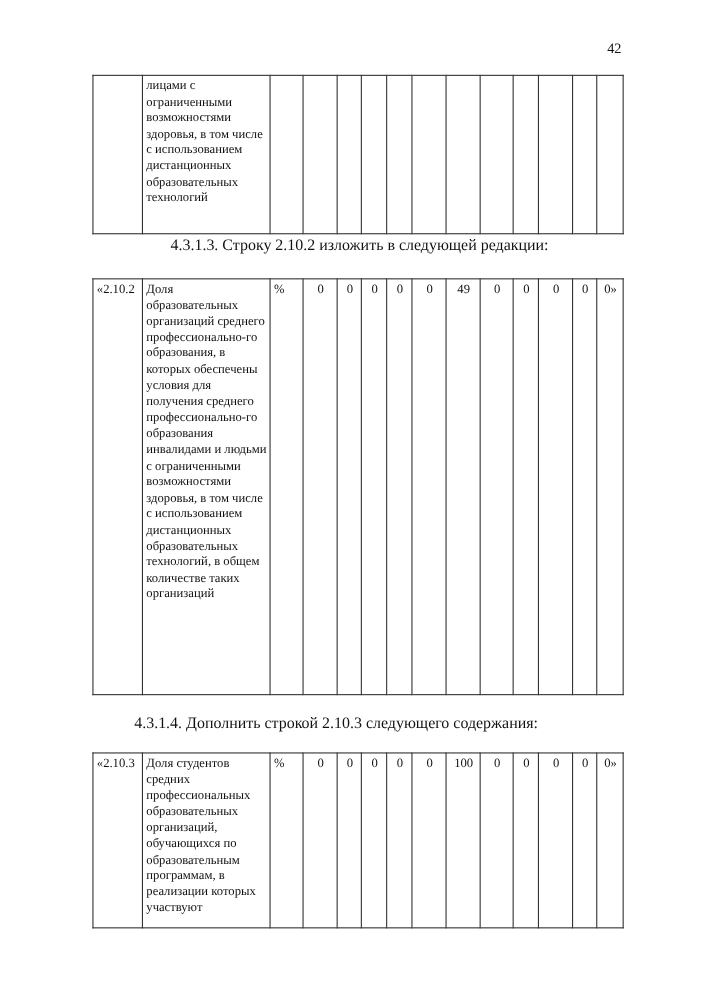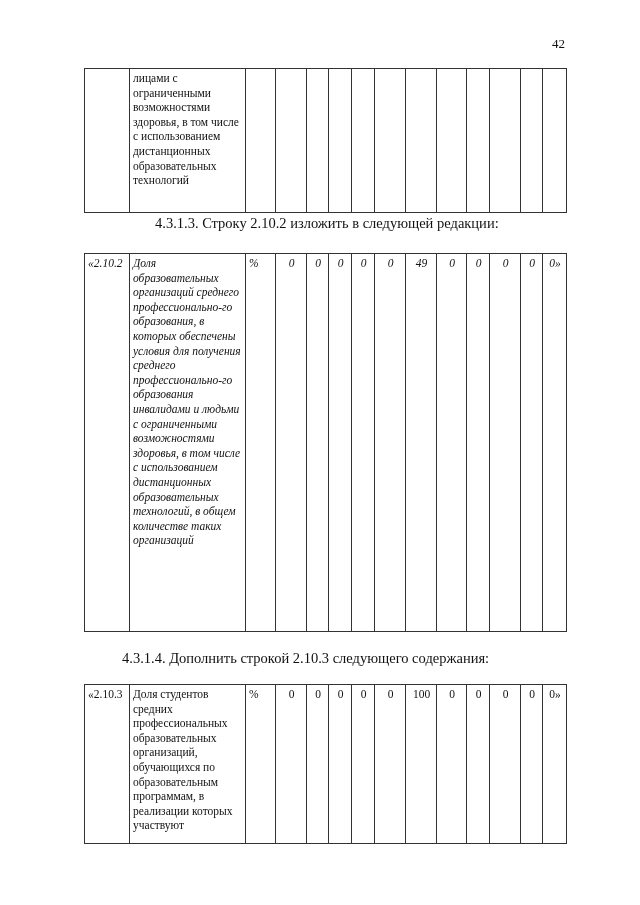--- a/index.html
+++ b/index.html
@@ -24,21 +24,21 @@
   }
   td.num { text-align: center; padding-left: 1px; padding-right: 1px; }
   td.code { padding-left: 0px; white-space: nowrap; }
   td.unit { padding-left: 6px; }
   td.desc { word-break: normal; margin-top: 30px; }
   .section-heading {
     position: absolute; font-size: 14.5px; white-space: nowrap;
   }
   #t1 { top: 68px; }
   #t1 tr { height: 144px; }
-  #t2 { top: 253px; font-style: italic; }
+  #t2 { top: 253px; }
   #t2 tr { height: 378px; }
   #t3 { top: 684px; }
   #t3 tr { height: 159px; }
   #h1 { left: 126px; top: 215px; margin-left: 29px; }
   #h2 { left: 122px; top: 650px; font-family: Liberation Serif, serif; }
 </style>
 </head>
 <body>
 
 <div class="page-number">42</div>

